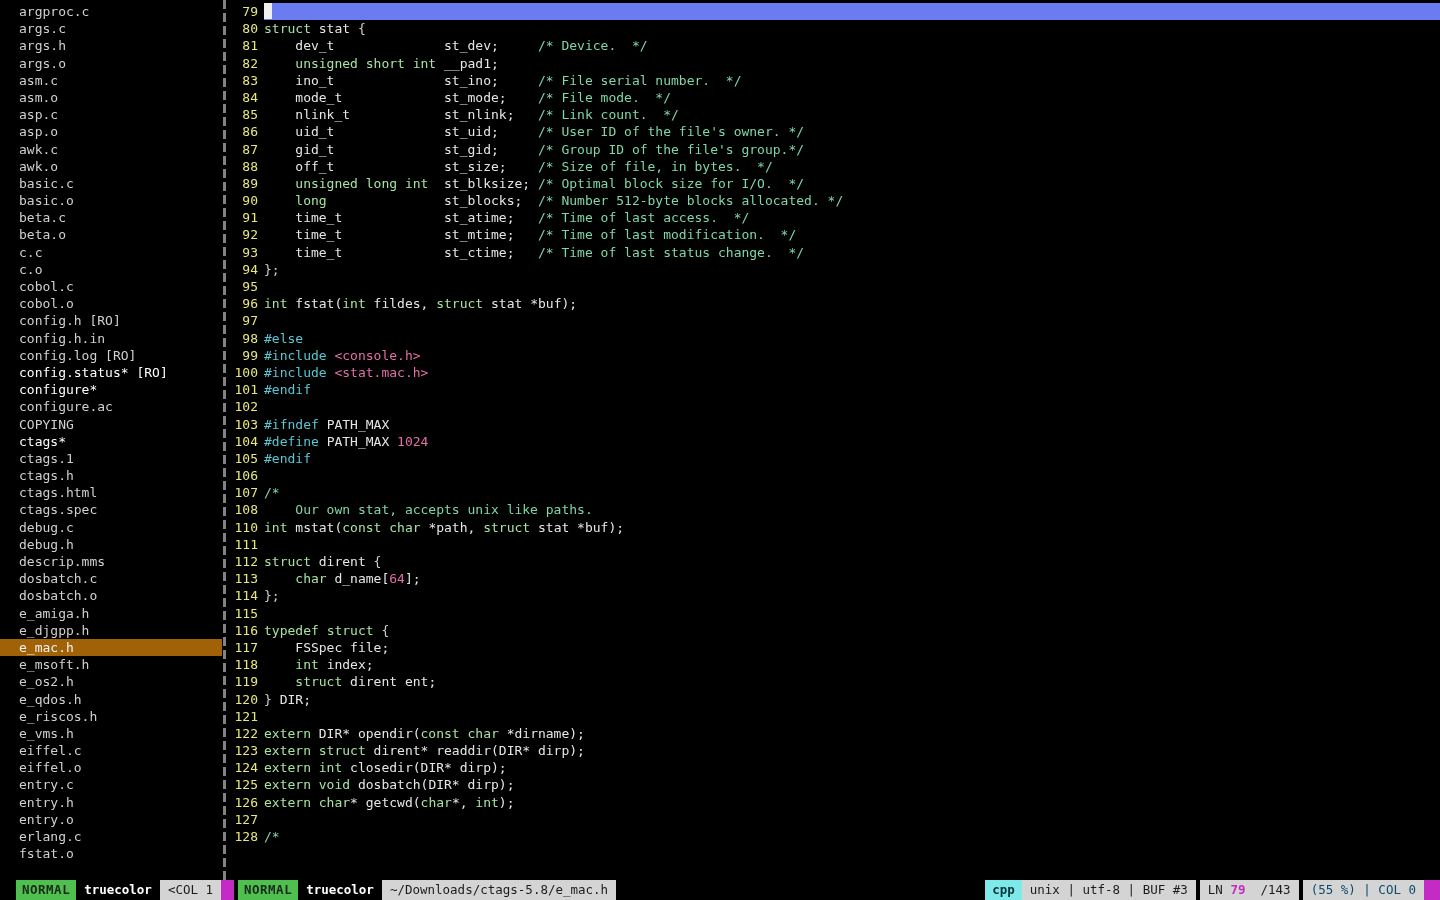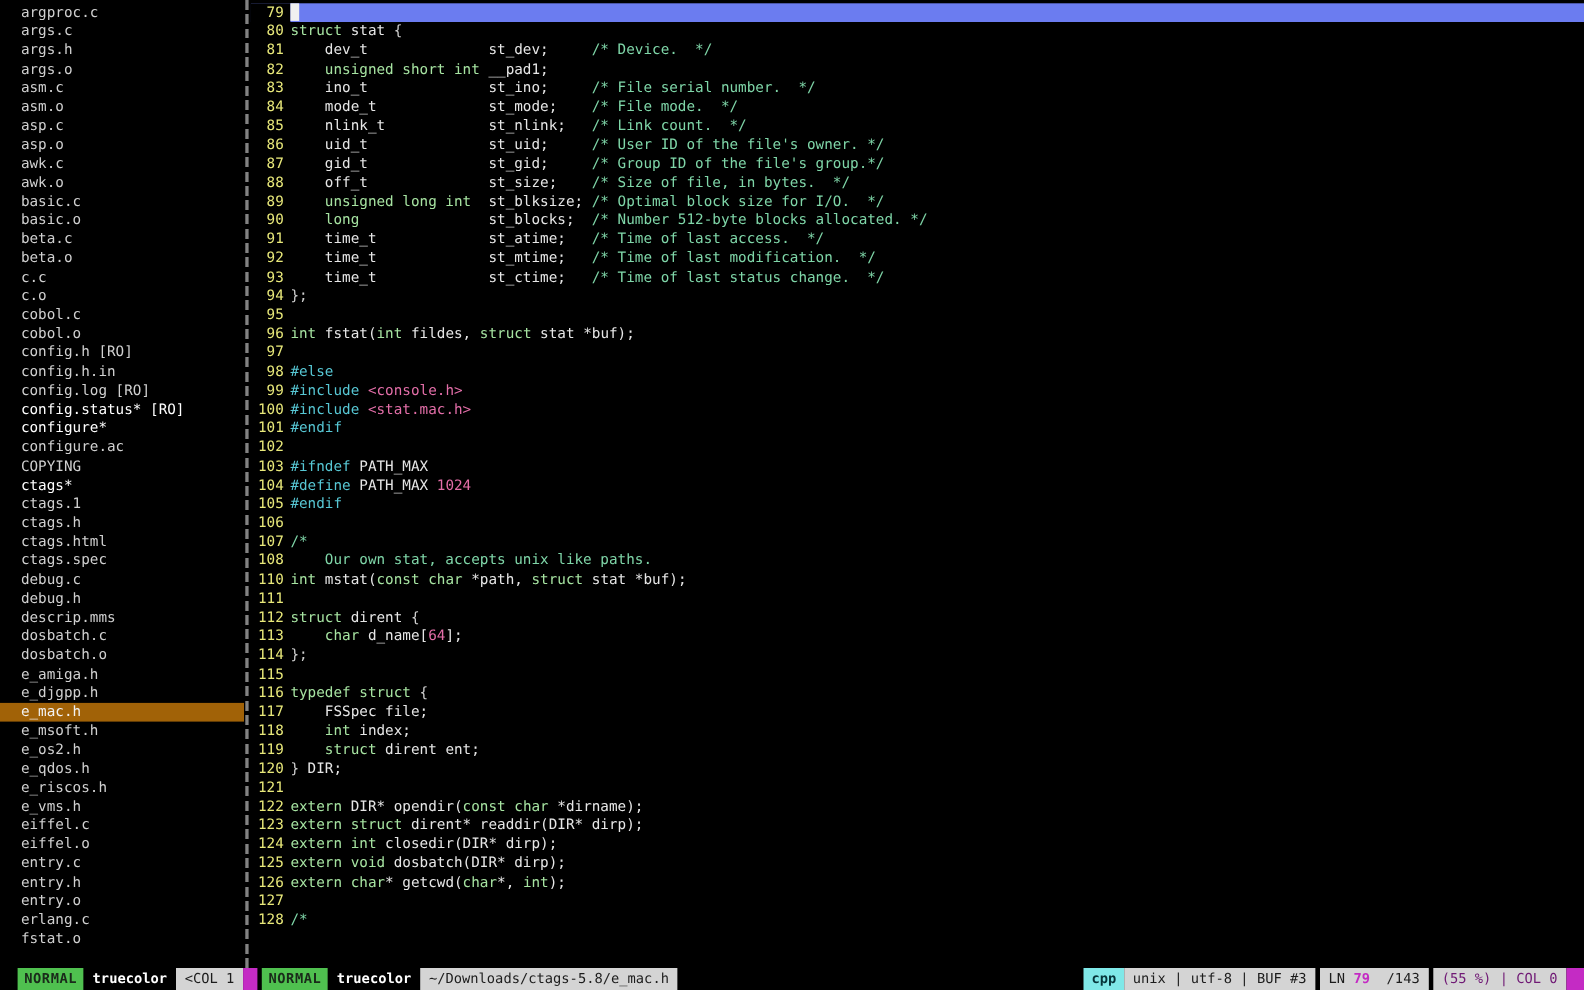--- a/index.html
+++ b/index.html
@@ -190,21 +190,21 @@
     padding: 0 8px;
   }
   .seg-ln {
     background: #d4d4d4;
     color: #1c1c1c;
     padding: 0 8px;
   }
   .ln-num { color: #c42bc4; font-weight: bold; }
   .seg-pct {
     background: #d4d4d4;
-    color: #701a75;
+    color: #0c4a6e;
     padding: 0 8px;
   }
   .gap2 { width: 4px; min-width: 4px; background: #000000; }
 </style>
 </head>
 <body>
 
 <div id="app">
 
   <div class="panes">

